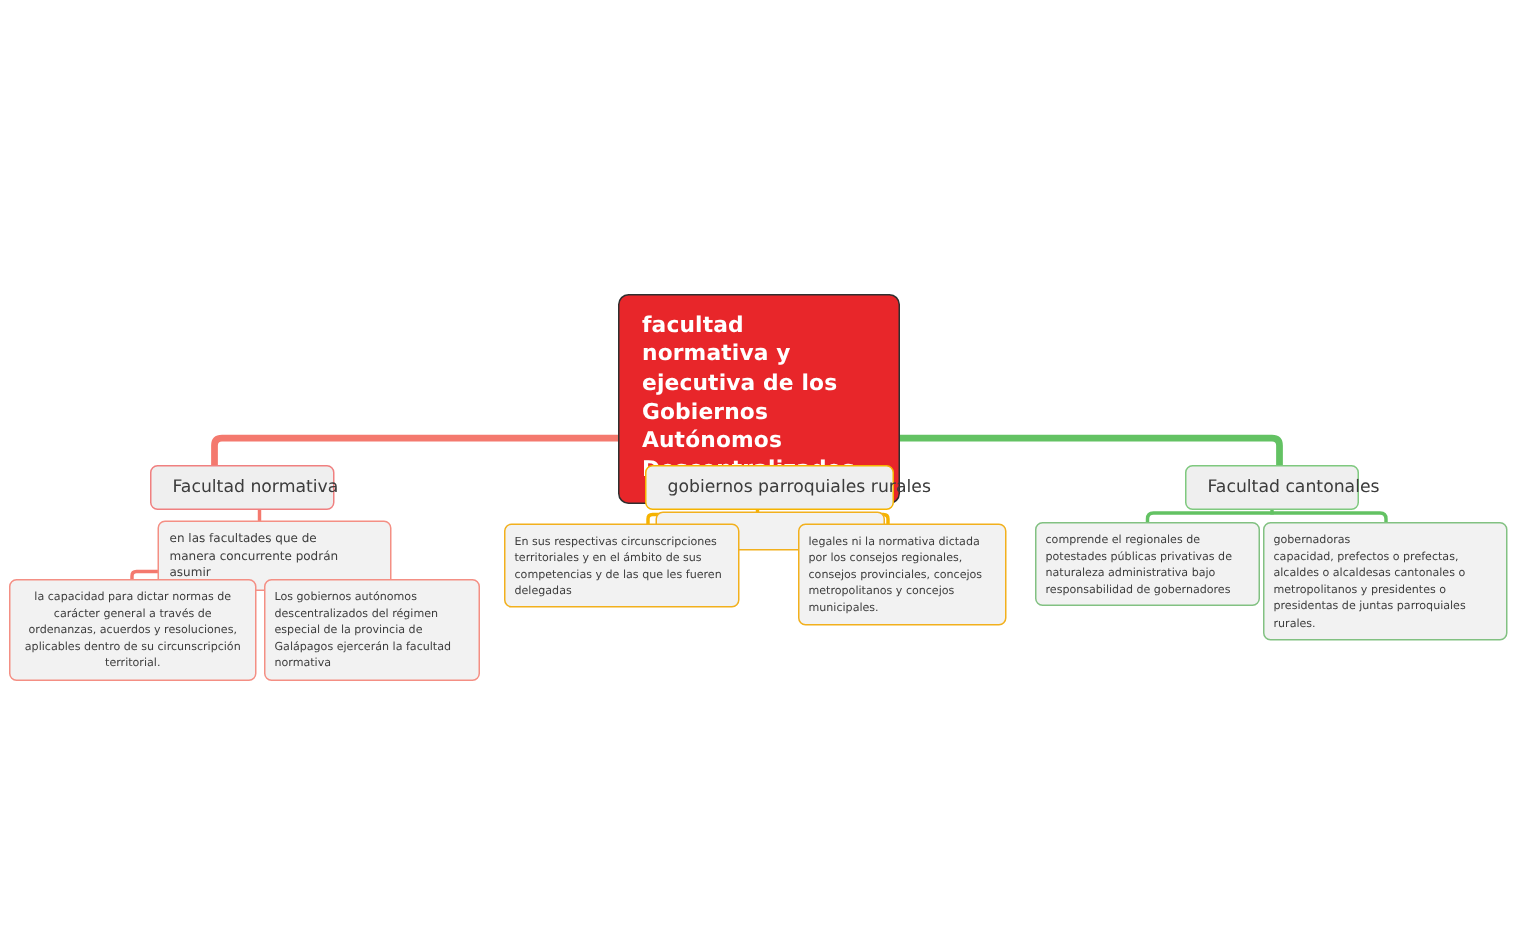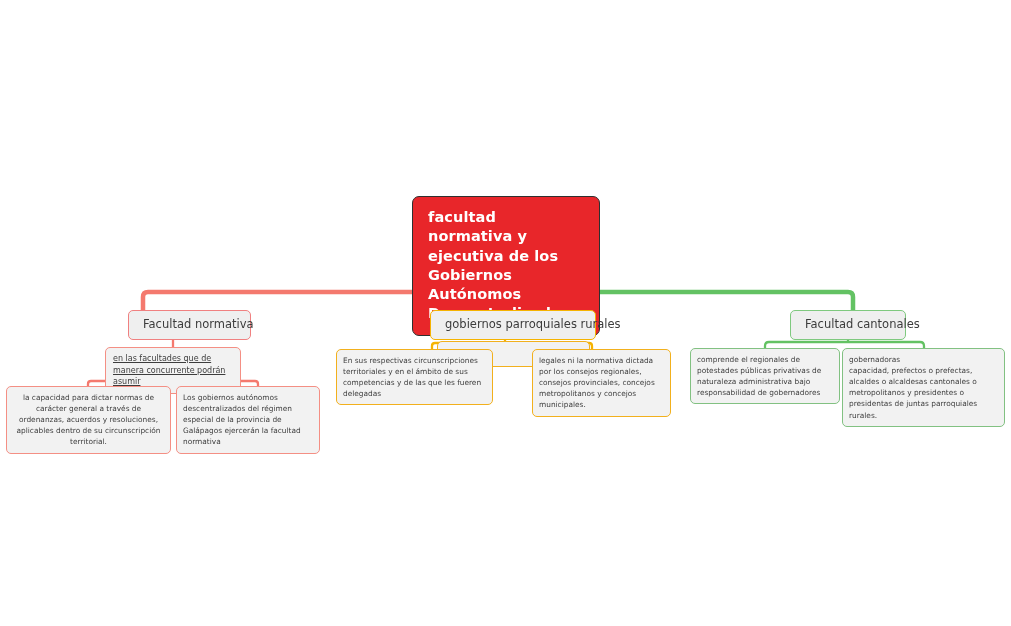--- a/index.html
+++ b/index.html
@@ -113,23 +113,23 @@
     <path d="M 505 337 L 505 345" stroke="#f5b301" stroke-width="2.3" fill="none"></path>
     <path d="M 432 350 L 432 346 Q 432 343 435 343 L 589 343 Q 592 343 592 346 L 592 350" stroke="#f5b301" stroke-width="2.3" fill="none"></path>
     <path d="M 476 343 L 476 350" stroke="#f5b301" stroke-width="2.3" fill="none"></path>
 
     <path d="M 848 337 L 848 343" stroke="#63c263" stroke-width="2.3" fill="none"></path>
     <path d="M 765 350 L 765 346 Q 765 342 769 342 L 920 342 Q 924 342 924 346 L 924 350" stroke="#63c263" stroke-width="2.3" fill="none"></path>
   </svg>
 
   <div class="node root" style="left:412px; top:196px; width:188px;">facultad normativa y ejecutiva de los Gobiernos Autónomos Descentralizados</div>
 
-  <div class="node topic red" style="left:128px; top:310px; width:123px;">Facultad normativa</div>
+  <div class="node topic red" style="left:100px; top:310px; width:123px;">Facultad normativa</div>
 
-  <div class="node leaf red mid" style="left:105px; top:347px; width:136px;text-decoration:underline;">
+  <div class="node leaf red mid" style="left:105px; top:347px; width:156px;">
     <p style="white-space:pre-line;">en las facultades que de
 manera concurrente podrán asumir</p>
   </div>
 
   <div class="node leaf red" style="left:6px; top:386px; width:165px;text-align:center;">
     <p>la capacidad para dictar normas de carácter general a través de ordenanzas, acuerdos y resoluciones, aplicables dentro de su circunscripción territorial.</p>
   </div>
 
   <div class="node leaf red" style="left:176px; top:386px; width:144px;">
     <p>Los gobiernos autónomos descentralizados del régimen especial de la provincia de Galápagos ejercerán la facultad normativa</p>

